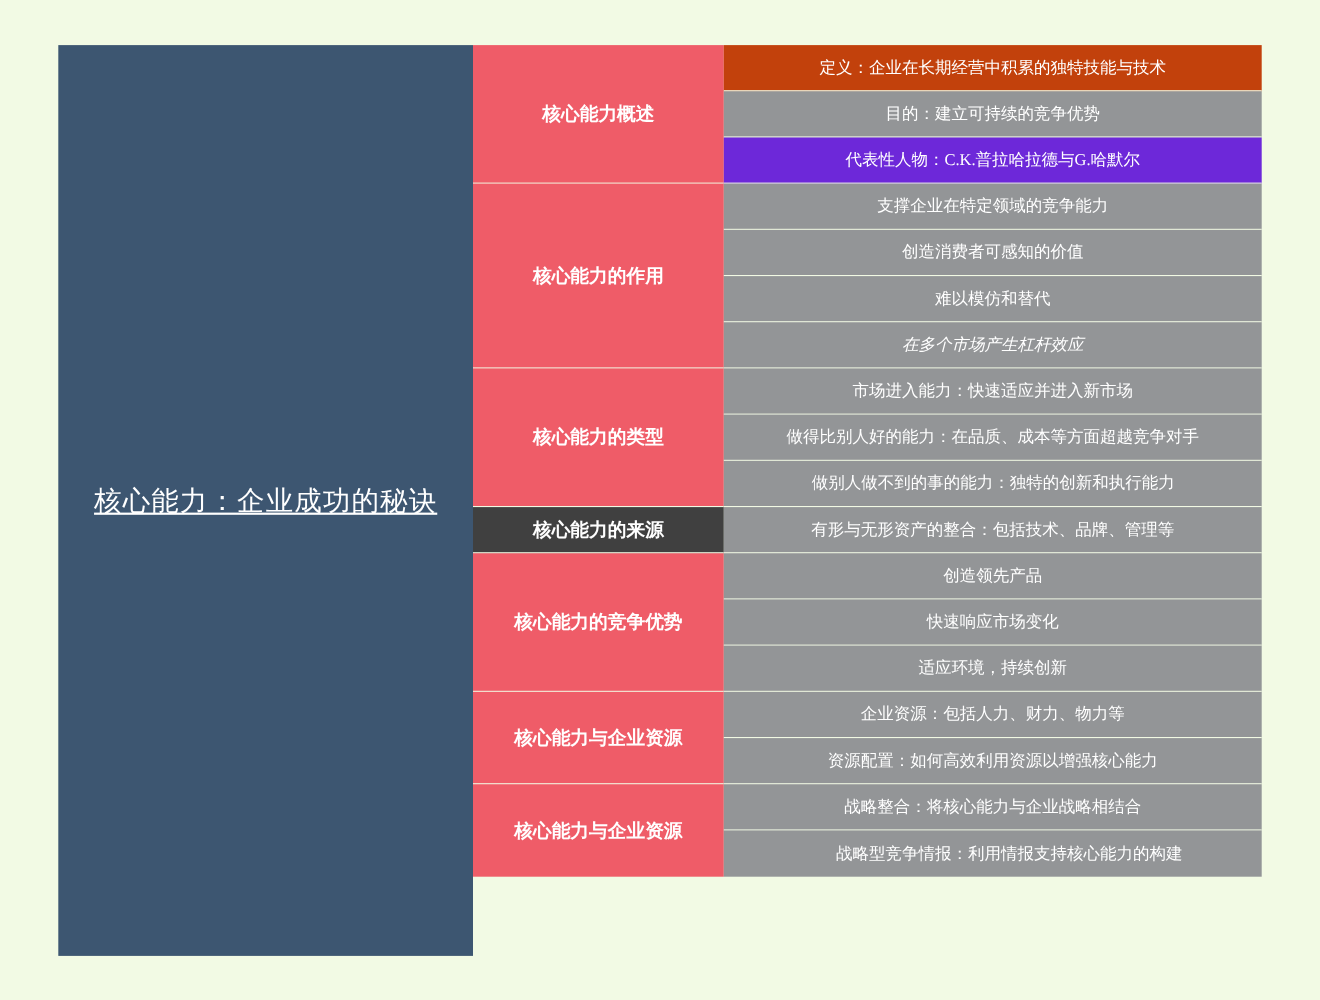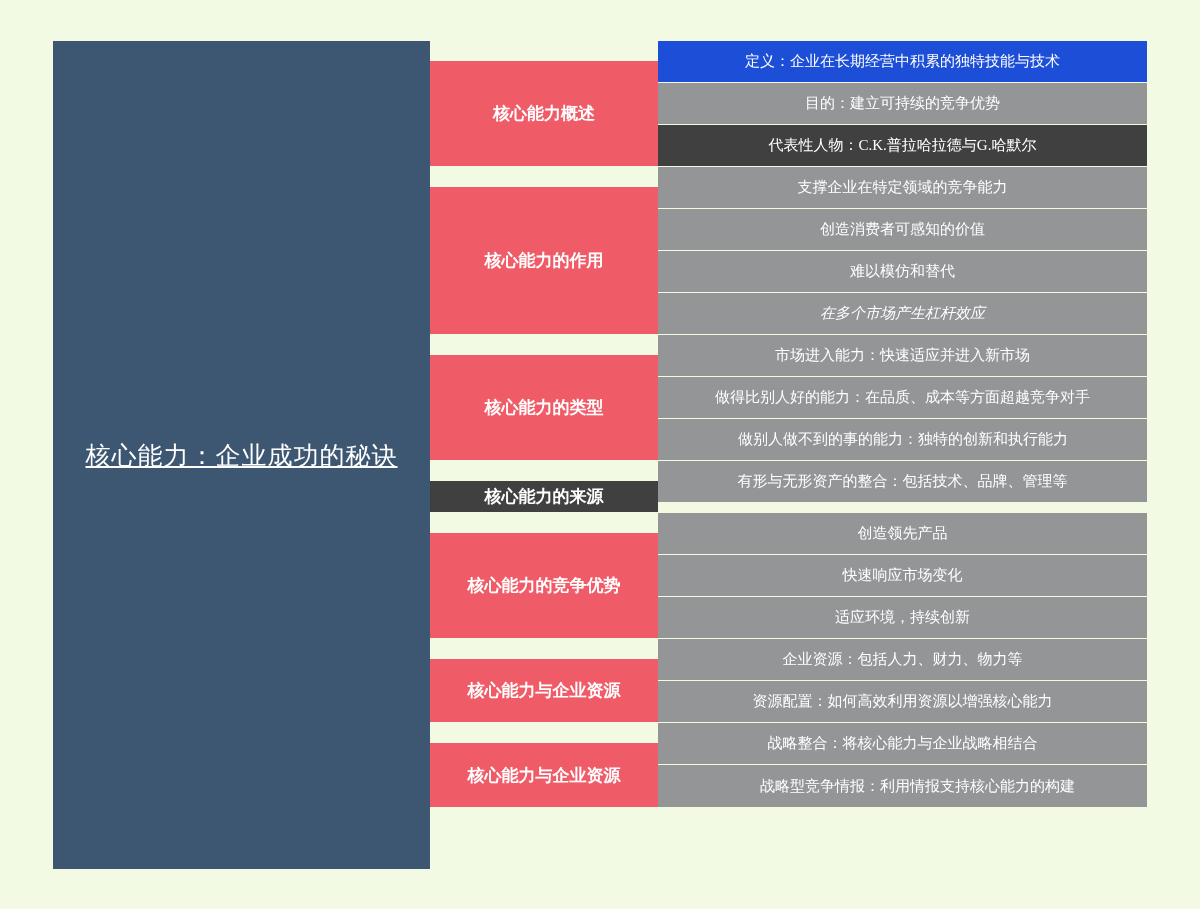--- a/index.html
+++ b/index.html
@@ -62,21 +62,20 @@
     color: #ffffff;
     font-size: 17px;
     font-weight: bold;
     display: flex;
     align-items: center;
     justify-content: center;
     text-align: center;
     box-sizing: border-box;
     padding: 4px 8px;
     border-bottom: 1px solid #f2fae4;
-    margin-top: 20px;
   }
   .branch:last-child .branch-title {
     border-bottom: none;
   }
 
   .leaves {
     flex: 1 1 auto;
     display: flex;
     flex-direction: column;
   }
@@ -105,27 +104,27 @@
 <div id="chart">
   <div class="root-cell" style="background: rgb(61, 86, 113);">
     <span>核心能力：企业成功的秘诀</span>
   </div>
   <div class="branches">
       <div class="branch">
         <div class="branch-title" style="background: rgb(239, 92, 104);">
           <span>核心能力概述</span>
         </div>
         <div class="leaves">
-          <div class="leaf" style="background: #1d4ed8;">
+          <div class="leaf" style="background: #c2410c;">
             <span>定义：企业在长期经营中积累的独特技能与技术</span>
           </div>
           <div class="leaf" style="background: rgb(147, 149, 151);">
             <span>目的：建立可持续的竞争优势</span>
           </div>
-          <div class="leaf" style="background: #404040;">
+          <div class="leaf" style="background: #6d28d9;">
             <span>代表性人物：C.K.普拉哈拉德与G.哈默尔</span>
           </div>
         </div>
       </div>
       <div class="branch">
         <div class="branch-title" style="background: rgb(239, 92, 104);">
           <span>核心能力的作用</span>
         </div>
         <div class="leaves">
           <div class="leaf" style="background: rgb(147, 149, 151);">

